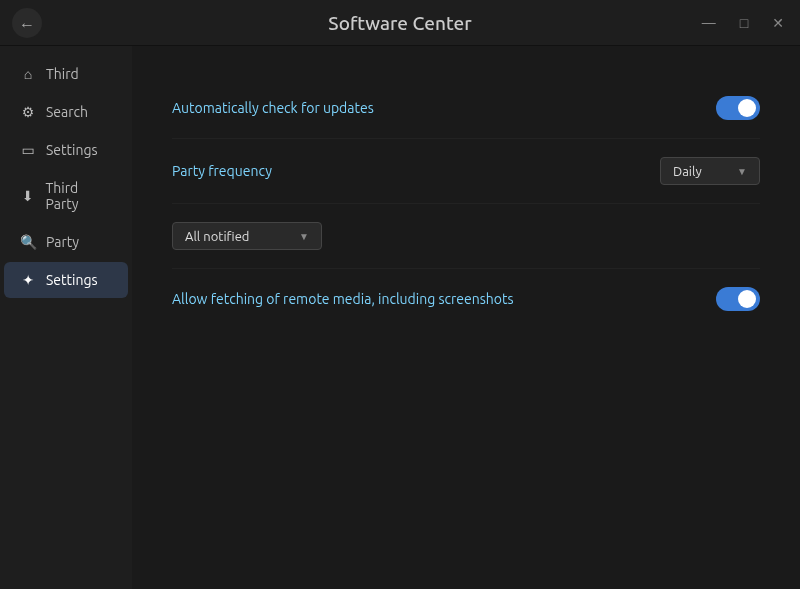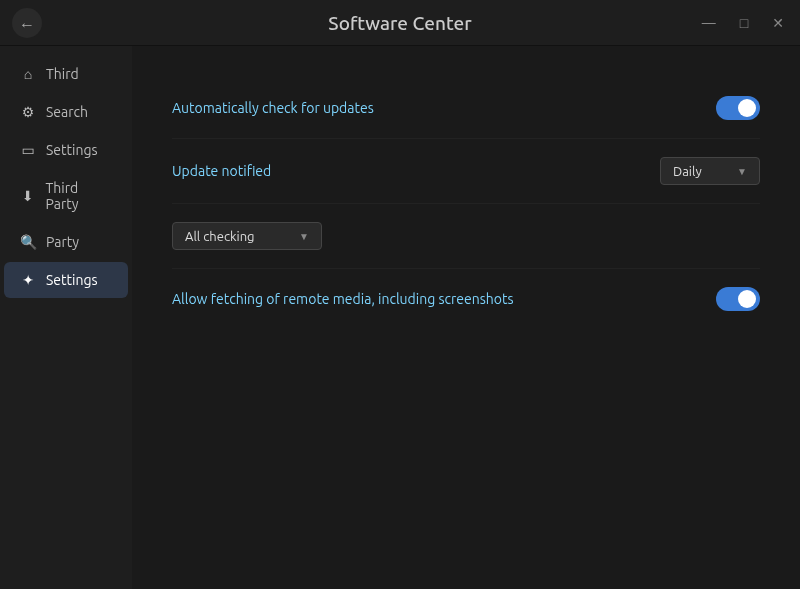--- a/index.html
+++ b/index.html
@@ -240,30 +240,30 @@
       <label class="toggle">
         <input type="checkbox" checked="" style="">
         <div class="toggle-track">
           <div class="toggle-knob"></div>
         </div>
       </label>
     </div>
 
 
     <div class="settings-row">
-      <span class="settings-label">Update notified</span>
+      <span class="settings-label">Party frequency</span>
       <div class="dropdown">
         <span>Daily</span>
         <span class="dropdown-arrow">▼</span>
       </div>
     </div>
 
     <div class="settings-row">
       <div class="dropdown dropdown-wide">
-        <span>All checking</span>
+        <span>All notified</span>
         <span class="dropdown-arrow">▼</span>
       </div>
     </div>
 
     <div class="settings-row">
       <span class="settings-label">Allow fetching of remote media, including screenshots</span>
       <label class="toggle">
         <input type="checkbox" checked="" style="">
         <div class="toggle-track">
           <div class="toggle-knob"></div>

